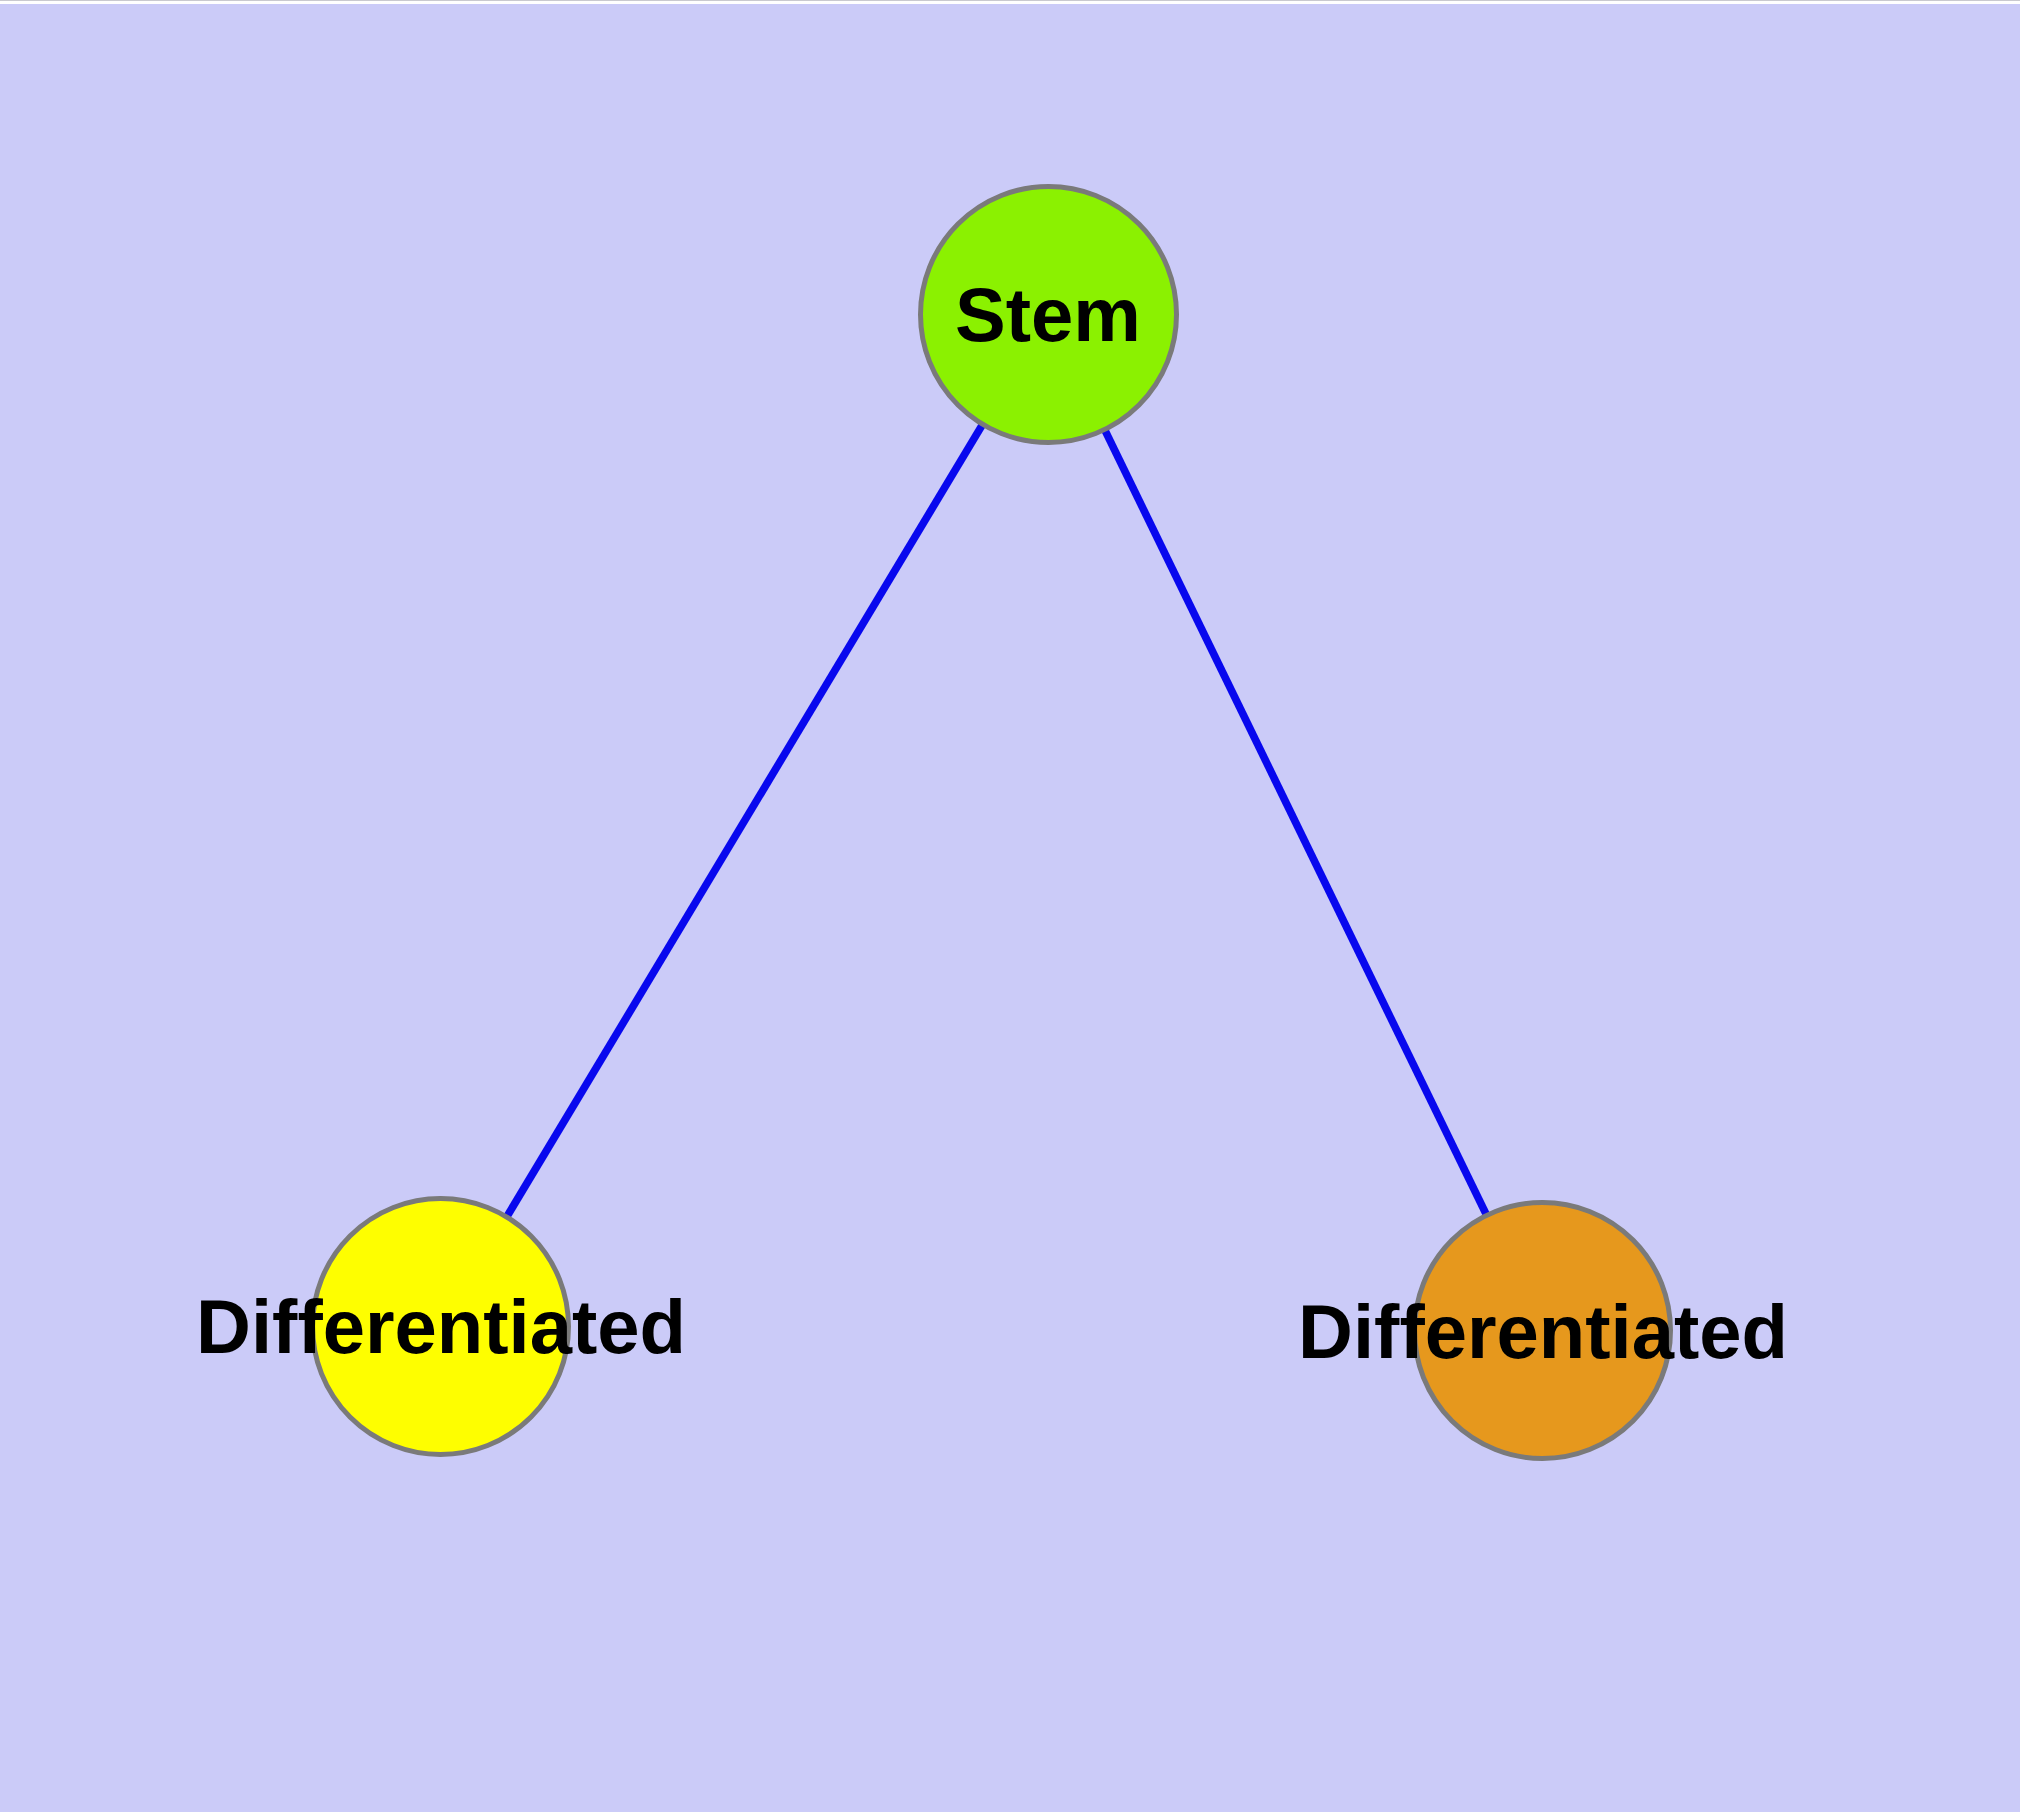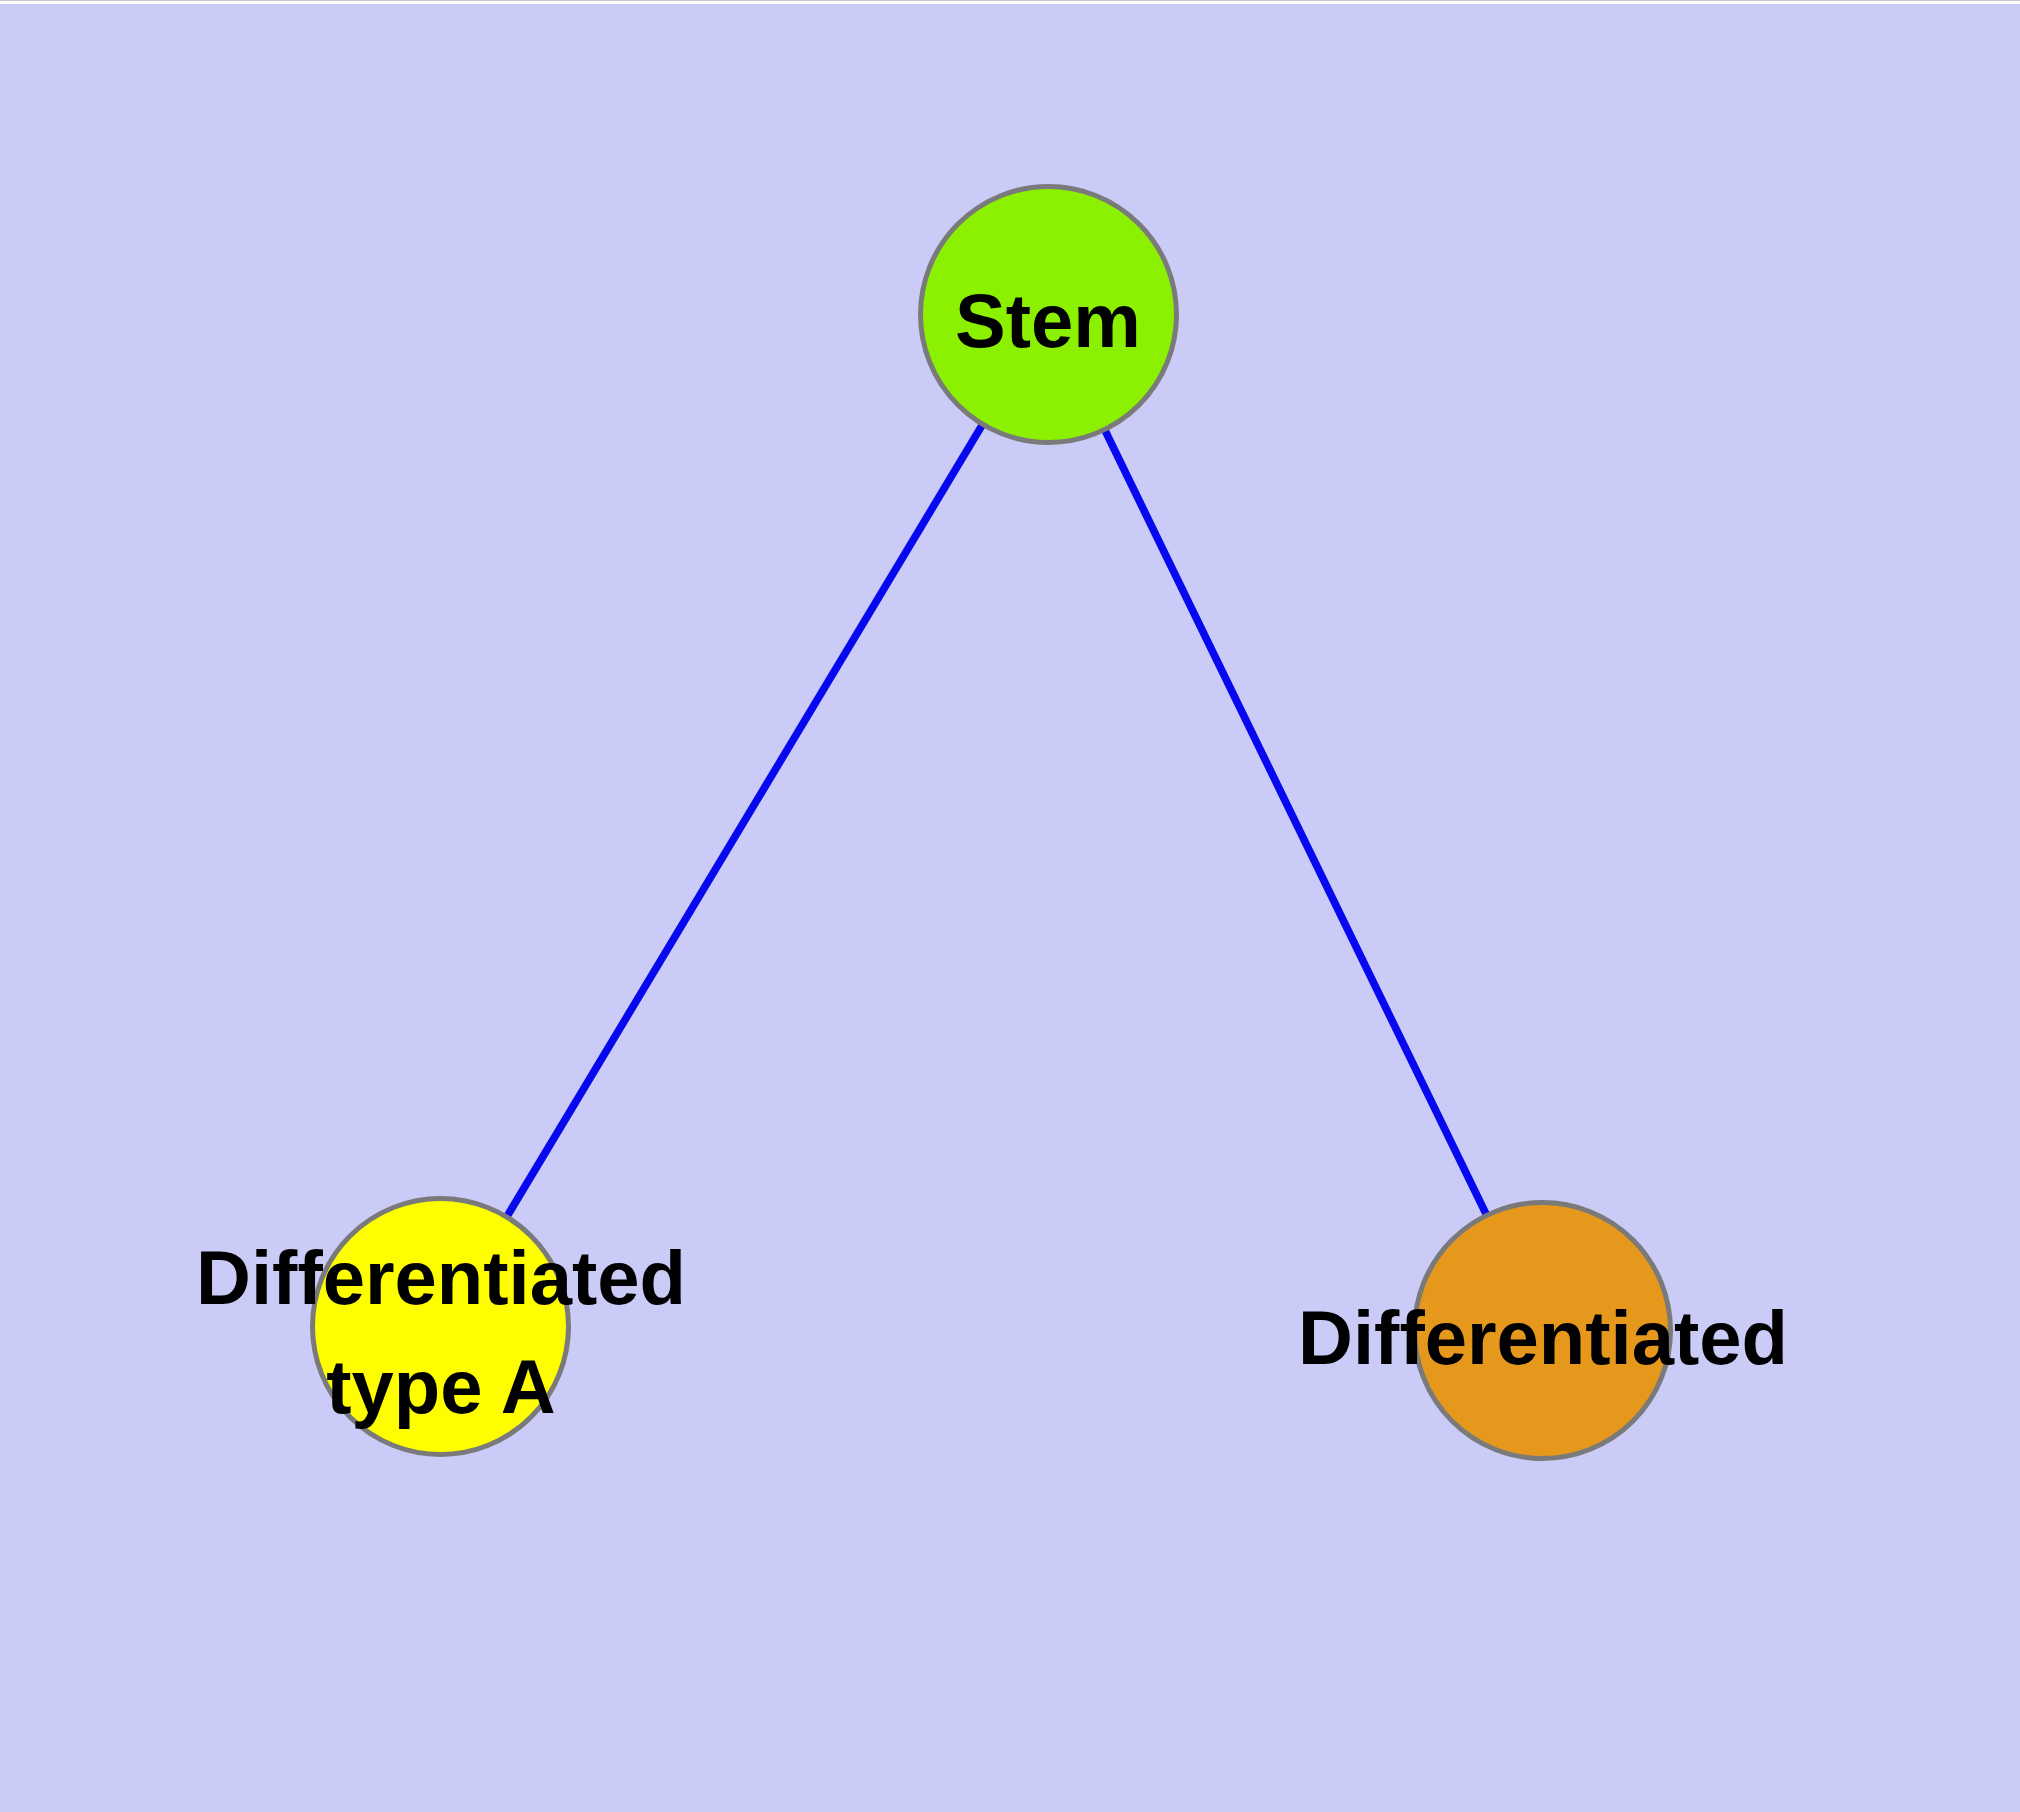--- a/index.html
+++ b/index.html
@@ -50,21 +50,21 @@
     font-size: 76px;
     line-height: 97px;
     text-align: center;
     white-space: nowrap;
     z-index: 3;
     color: #000000;
   }
   .label-stem   { left: 1048px; top: 314px; }
   .label-type-a { left: 441px;  top: 1326px; }
   .label-type-b { left: 1543px; top: 1331px; }
-  .label-line { display: block; margin-top: 12px; }
+  .label-line { display: block; }
 </style>
 </head>
 <body>
 
 <div class="canvas" style="background-color: rgb(203, 203, 248);">
 
   <div class="top-strip" style="background-color: rgb(255, 255, 255);"></div>
 
   <svg class="edges-layer" width="2021" height="1812" viewBox="0 0 2384 2138">
     <line class="edge" x1="1237" y1="371" x2="520" y2="1565" style="stroke: rgb(8, 8, 238);"></line>
@@ -76,21 +76,20 @@
   <div class="node node-type-a" style="background-color: rgb(254, 254, 0); border-color: rgb(122, 122, 122);"></div>
 
   <div class="node node-type-b" style="background-color: rgb(230, 152, 29); border-color: rgb(122, 122, 122);"></div>
 
   <div class="node-label label-stem" style="color: rgb(0, 0, 0);">
     <span class="label-line">Stem</span>
   </div>
 
   <div class="node-label label-type-a" style="color: rgb(0, 0, 0);">
     <span class="label-line">Differentiated</span>
-    <span class="label-line">type A</span>
   </div>
 
   <div class="node-label label-type-b" style="color: rgb(0, 0, 0);">
     <span class="label-line">Differentiated</span>
   </div>
 
 </div>
 
 
 </body></html>

